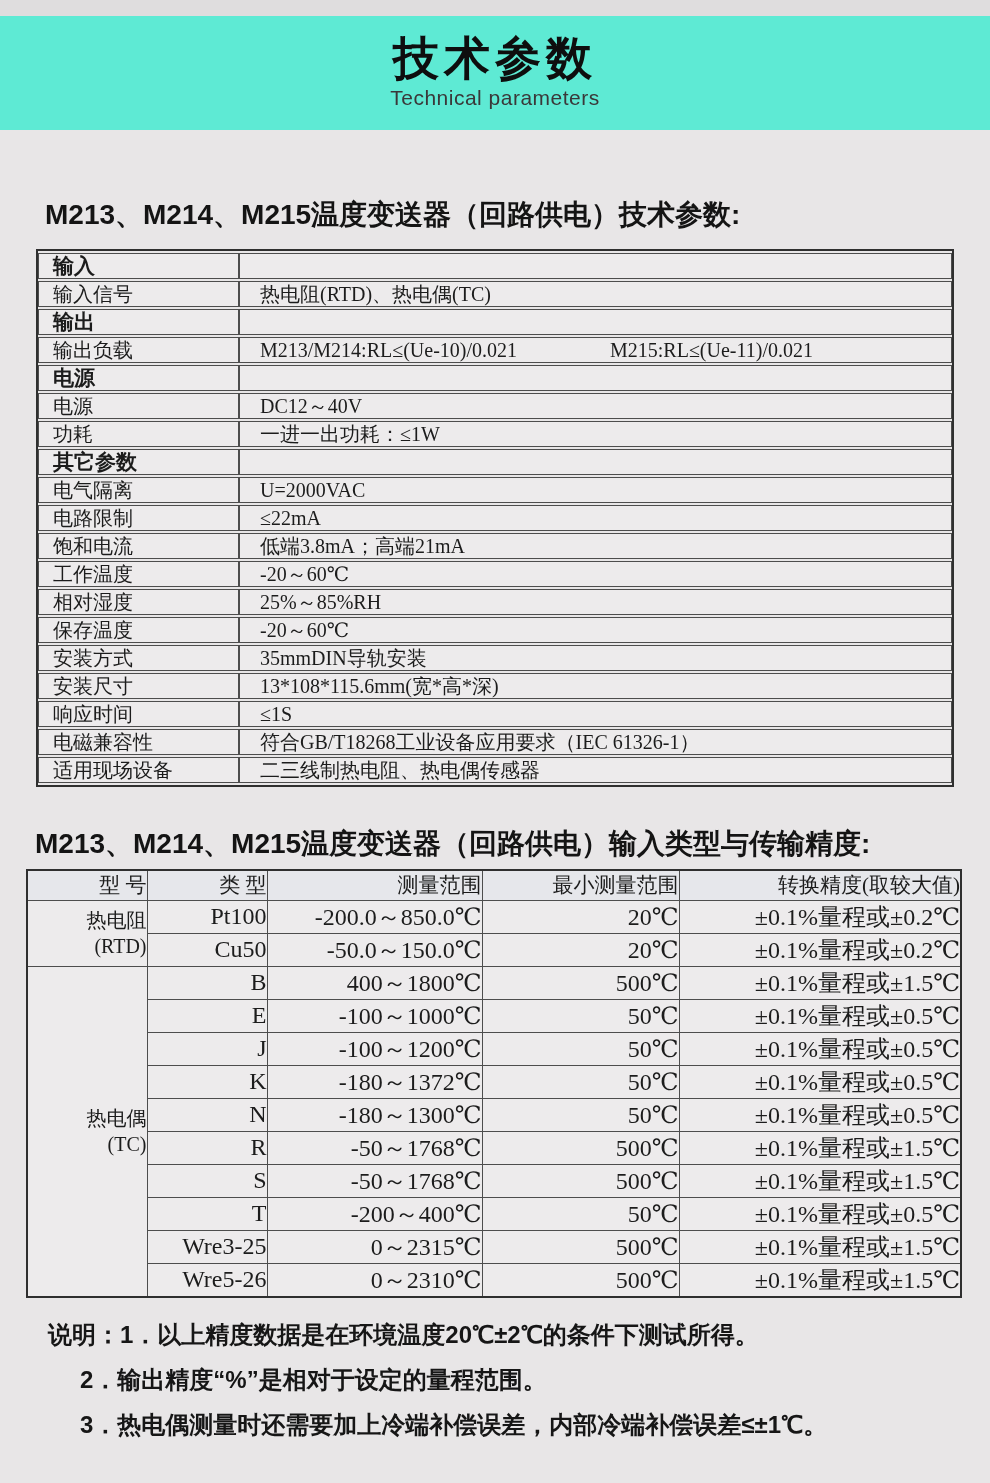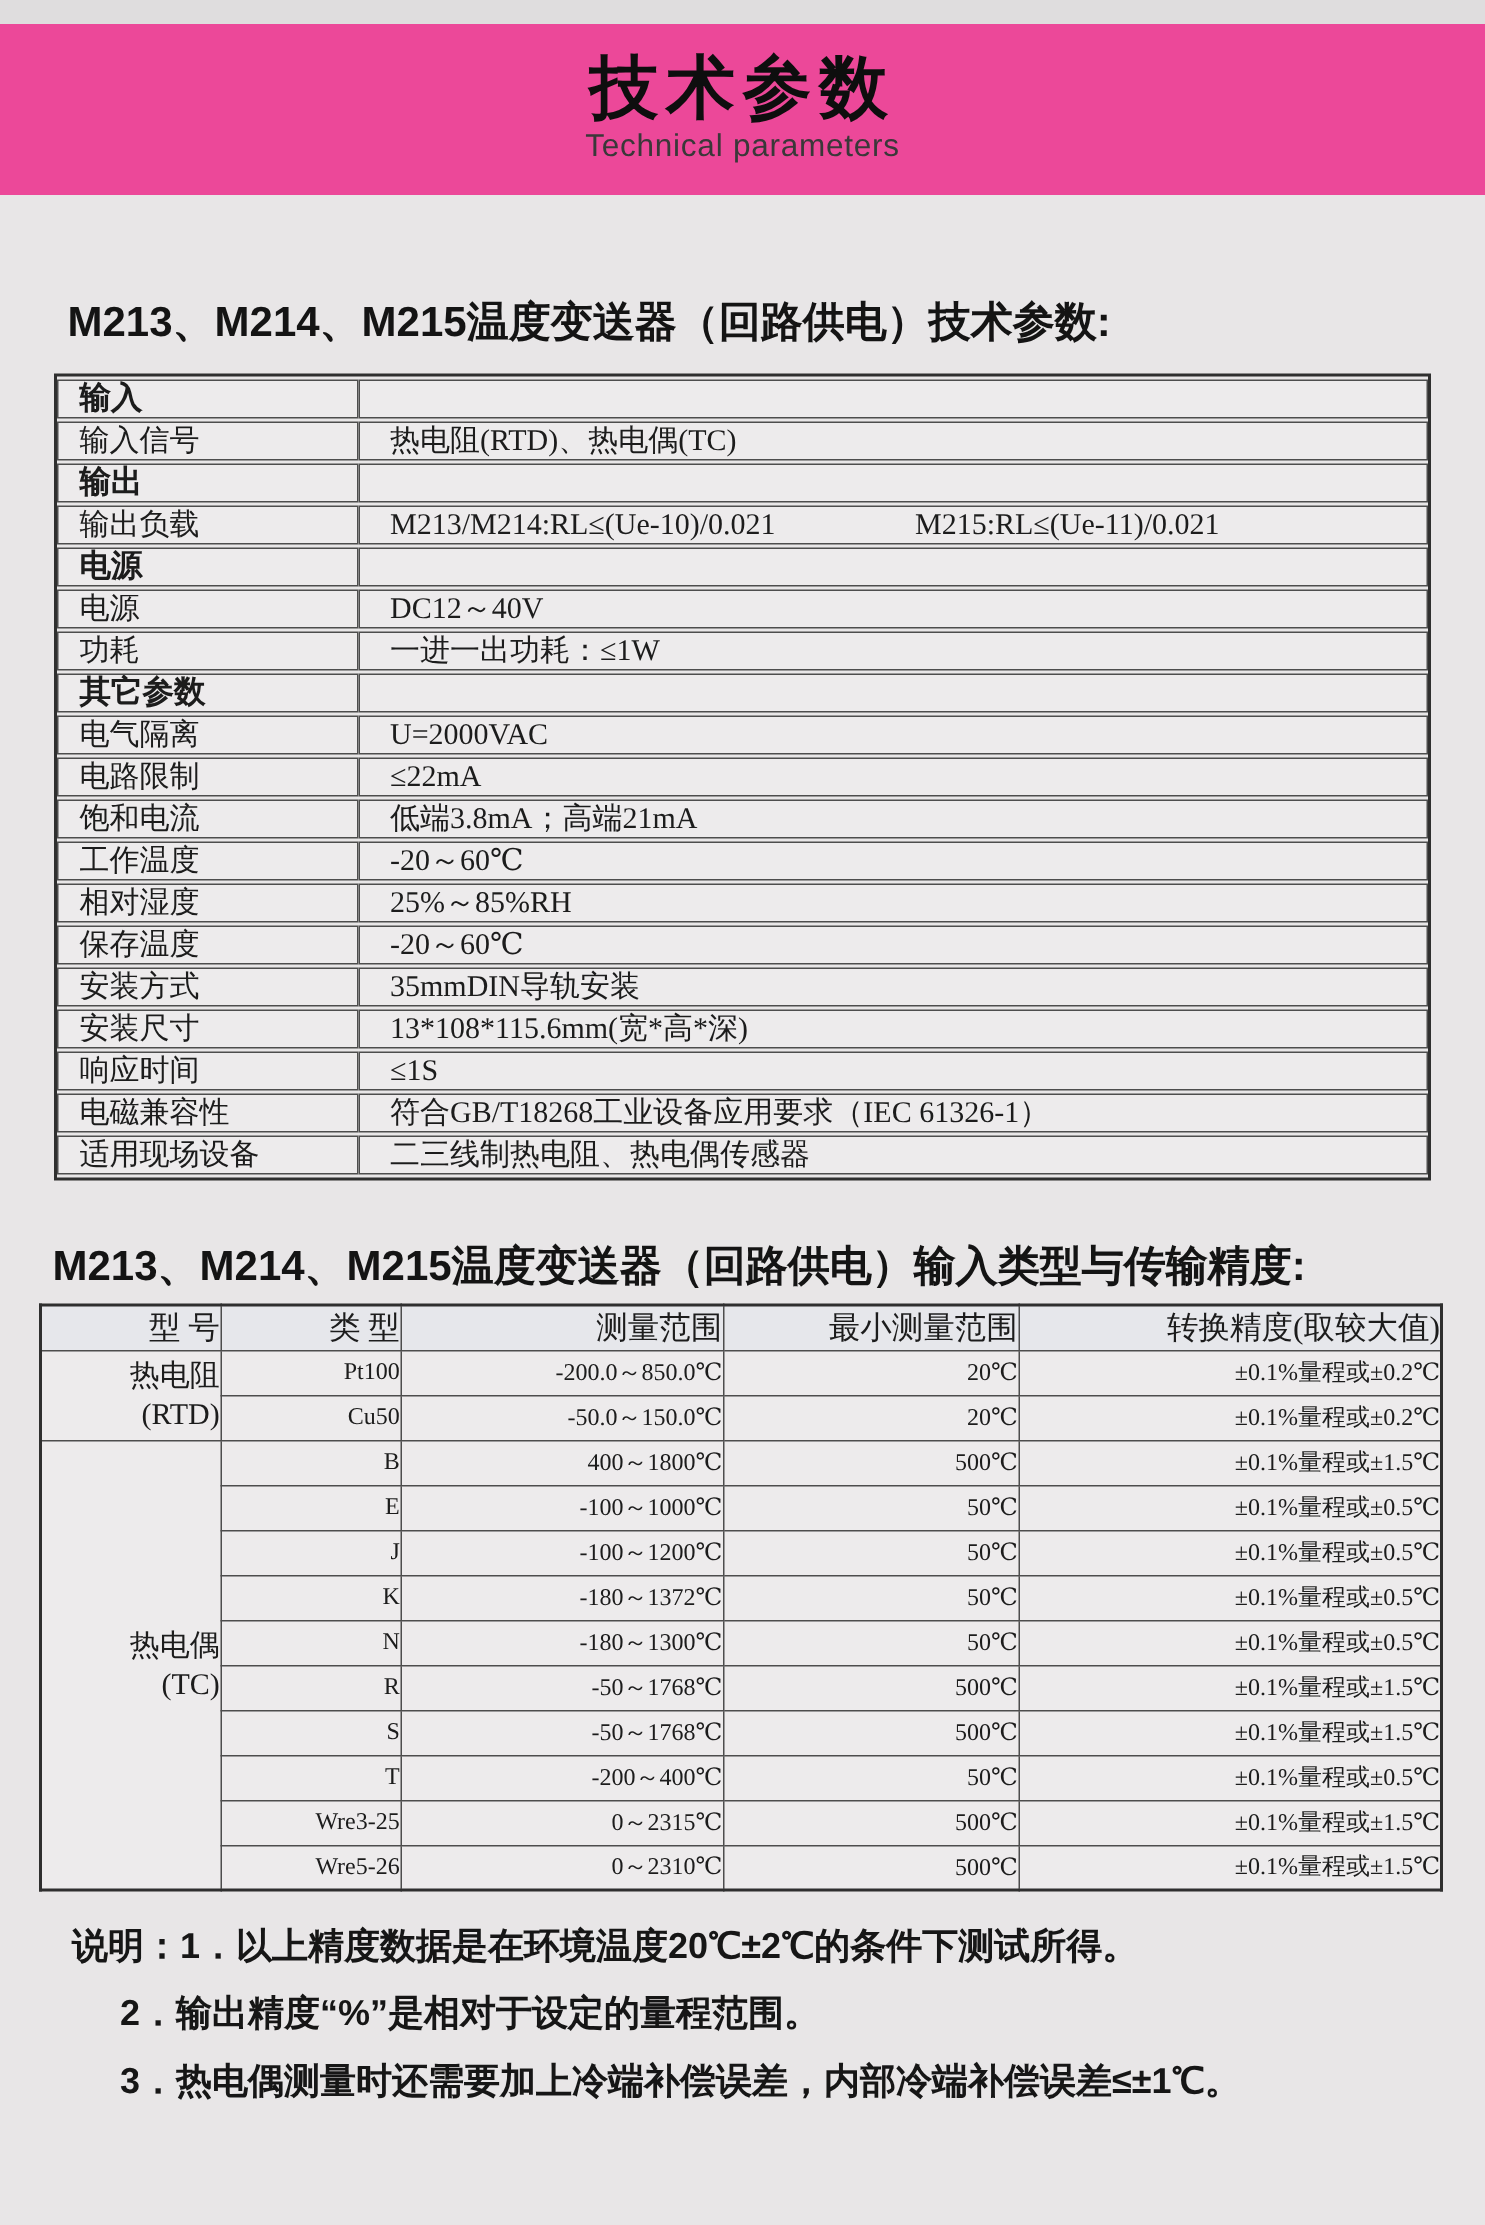--- a/index.html
+++ b/index.html
@@ -7,21 +7,21 @@
   body {
     height:1483px;
     background:#e8e6e7;
     color:#1c1c1c;
     font-family:"Liberation Sans", sans-serif;
     overflow:hidden;
   }
   .top-strip { height:16px; background:#dfddde; }
   .banner {
     height:114px;
-    background:#ec4899;
+    background:#5eead4;
     text-align:center;
     padding-top:16px;
   }
   .banner-title {
     font-size:46px;
     font-weight:bold;
     letter-spacing:5px;
     line-height:1.15;
     color:#0e0e0e;
   }
@@ -72,21 +72,21 @@
     margin-left:26px;
     width:936px;
     border-collapse:collapse;
     border:2px solid #2f2f2f;
     font-family:"Liberation Serif","DejaVu Serif",serif;
     text-align:right;
   }
   table.acc th, table.acc td {
     border:1px solid #4d4d4d;
     height:30px;
-    font-size:16px;
+    font-size:24px;
     font-weight:normal;
     background:#edebec;
     white-space:nowrap;
   }
   table.acc th { font-size:21px; background:#e6e7eb; }
   table.acc td.model { font-size:20px; line-height:26px; }
 
   
   .notes {
     margin:14px 0 0 48px;

